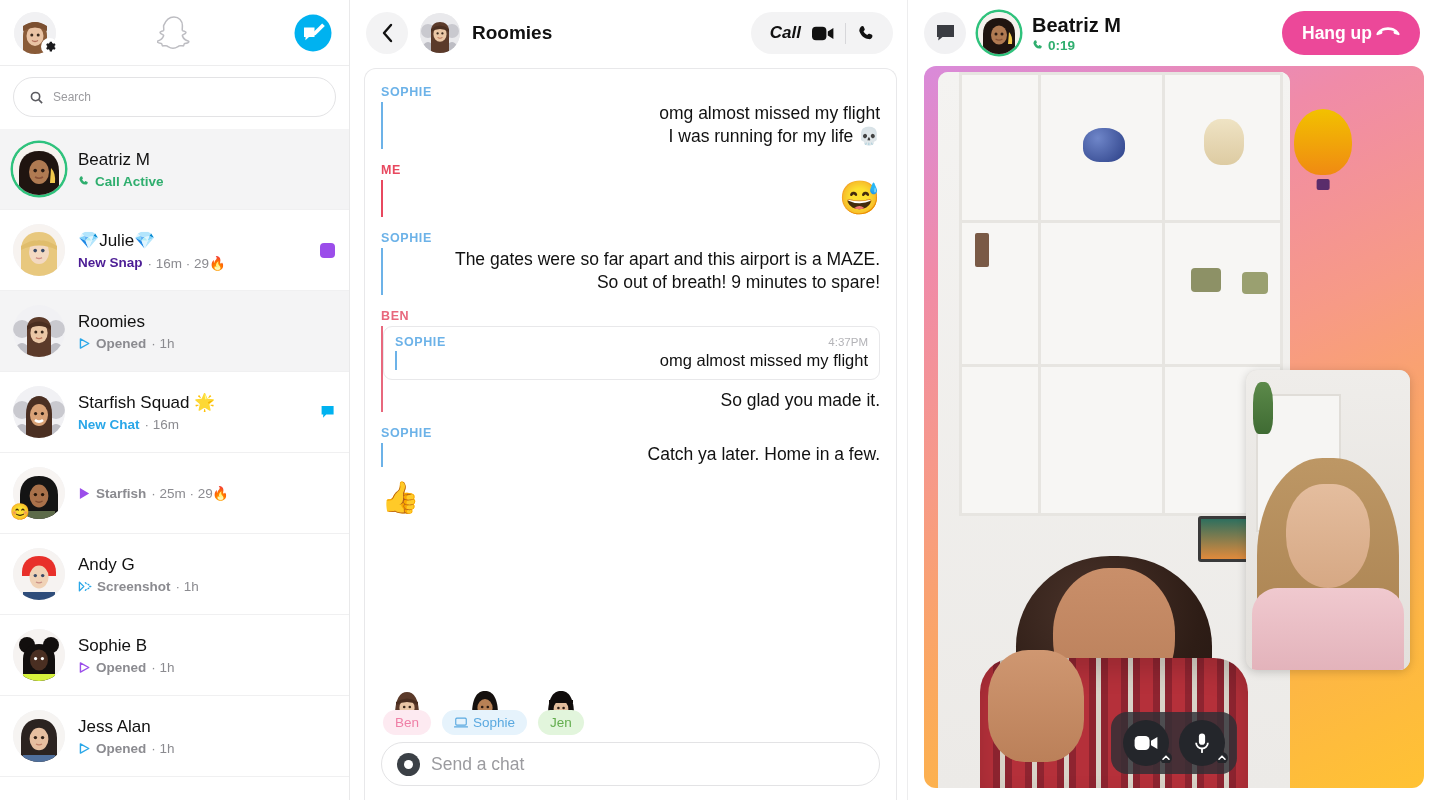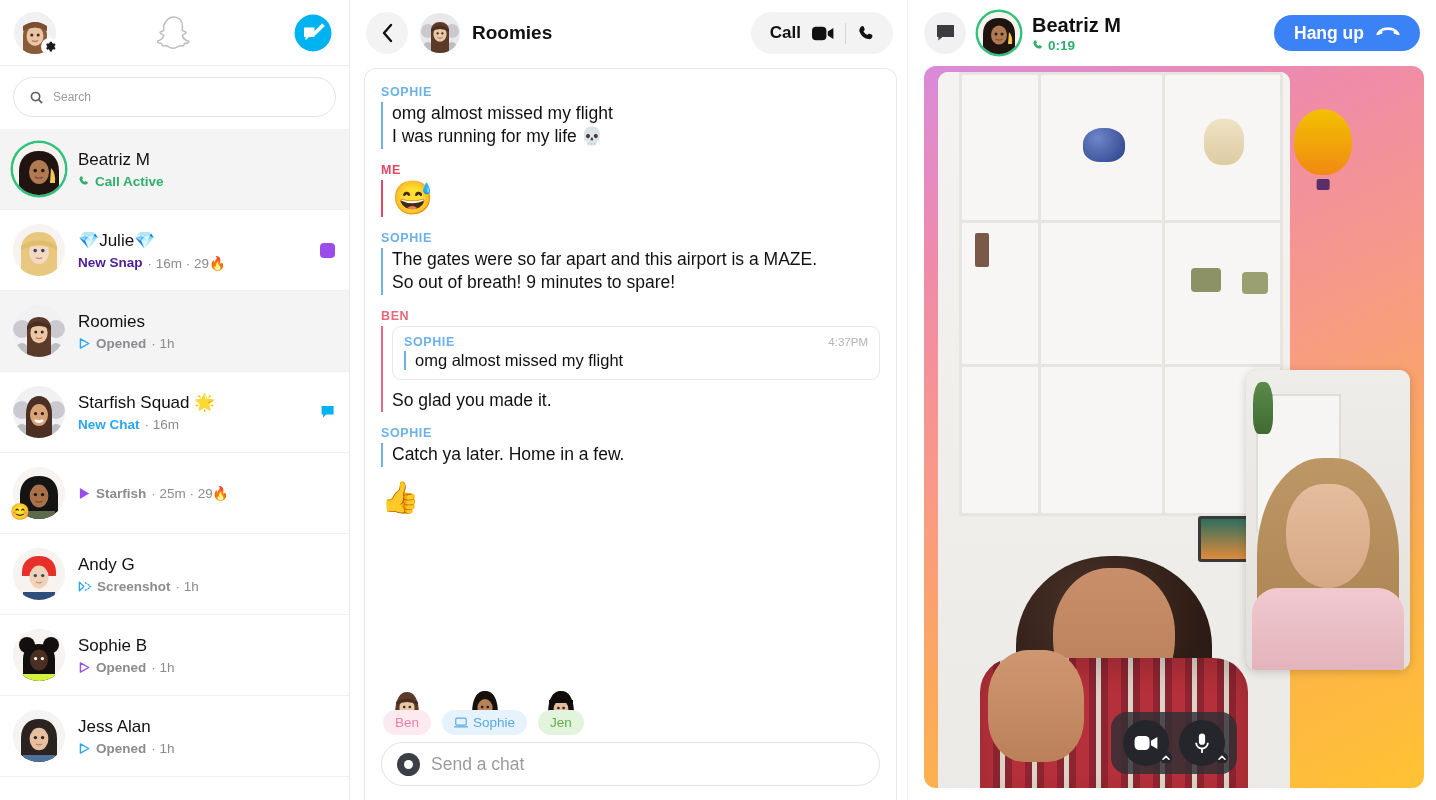--- a/index.html
+++ b/index.html
@@ -52,31 +52,31 @@
   .chat { width: 558px; height: 800px; background: #fff; display: flex; flex-direction: column;
           flex: none; border-right: 1px solid #ededee; }
   .ch-head { height: 66px; display: flex; align-items: center; padding: 0 14px 0 16px;
              gap: 12px; flex: none; }
   .back { width: 42px; height: 42px; border-radius: 50%; background: #f3f3f4;
           display: flex; align-items: center; justify-content: center; flex: none; }
   .g-av { width: 40px; height: 40px; border-radius: 50%; overflow: hidden; background: #e9e9ec;
           position: relative; flex: none; }
   .ch-title { font-size: 19px; color: #111; font-weight: 600; flex: 1; }
   .call-pill { height: 42px; border-radius: 21px; background: #f3f3f4; display: flex;
-               align-items: center; gap: 11px; padding: 0 17px 0 19px; flex: none; }
+               align-items: center; gap: 11px; padding: 0 17px 0 19px; flex: none; font-style: italic; }
   .call-pill .lbl { font-size: 17px; color: #111; font-weight: 600; }
   .vsep { width: 1px; height: 21px; background: #d7d7da; }
 
   .thread-card { flex: 1; margin: 2px 10px 0 14px; border: 1px solid #e8e8ea;
                  border-radius: 12px 12px 0 0; border-bottom: none; display: flex;
                  flex-direction: column; overflow: hidden; }
   .thread { flex: 1; padding: 16px 16px 0 16px; overflow: hidden; }
   .msg { margin-bottom: 14px; }
   .sender { font-size: 12.5px; font-weight: 700; letter-spacing: .6px; margin-bottom: 3px; }
-  .body { border-left: 2.5px solid #ccc; padding-left: 9px; }
+  .body { border-left: 2.5px solid #ccc; padding-left: 0; text-align: right; }
   .line { font-size: 17.5px; color: #111; line-height: 1.34; }
   .emoji-big { font-size: 33px; line-height: 1.12; }
   .sticker { font-size: 31px; line-height: 1.1; }
   .quote { border: 1px solid #e8e8ea; border-radius: 9px; padding: 8px 11px 9px;
            margin-bottom: 9px; display: flex; flex-direction: column; }
   .q-top { display: flex; align-items: flex-start; justify-content: space-between; gap: 10px; }
   .q-time { font-size: 11.5px; color: #b3b3b7; padding-top: 1px; white-space: nowrap; }
   .q-body { border-left: 2.5px solid #6cb2e8; padding-left: 9px; margin-top: 2px; }
   .q-line { font-size: 16.5px; color: #111; }
 
@@ -99,22 +99,22 @@
   .call-head { height: 66px; display: flex; align-items: center; padding: 0 16px 0 16px;
                gap: 12px; flex: none; }
   .bub-btn { width: 42px; height: 42px; border-radius: 50%; background: #f1f1f3;
              display: flex; align-items: center; justify-content: center; flex: none; }
   .b-av { width: 42px; height: 42px; border-radius: 50%; overflow: hidden; position: relative;
           box-shadow: 0 0 0 2.5px #2fc27c; background: #f2f2f4; flex: none; }
   .call-who { flex: 1; display: flex; flex-direction: column; gap: 1px; }
   .call-name { font-size: 20px; font-weight: 700; color: #111; }
   .call-dur { font-size: 13.5px; color: #2fae6e; display: flex; align-items: center; gap: 4px;
               font-weight: 600; }
-  .hangup { height: 36px; border-radius: 22px; background: #3b82f6; display: flex;
-            align-items: center; gap: 12px; padding: 0 20px; flex: none; }
+  .hangup { height: 44px; border-radius: 22px; background: #ec4899; display: flex;
+            align-items: center; gap: 4px; padding: 0 20px; flex: none; }
   .hangup .lbl { color: #fff; font-size: 17.5px; font-weight: 700; }
 
   .stage { flex: 1; margin: 0 12px 12px 16px; border-radius: 12px; position: relative;
            overflow: hidden;
            background: linear-gradient(155deg, #d98ada 0%, #f08ba8 22%, #f79a86 45%,
                        #fba85f 65%, #fdb645 82%, #ffc233 100%); }
   .balloon { position: absolute; border-radius: 50% 50% 46% 46%; }
   .balloon::after { content:""; position:absolute; left:50%; transform:translateX(-50%);
                     bottom:-22%; width:22%; height:16%; background:#5a2d6b; border-radius:2px; }
   .main-vid { position: absolute; left: 14px; top: 6px; width: 352px; bottom: 0;

